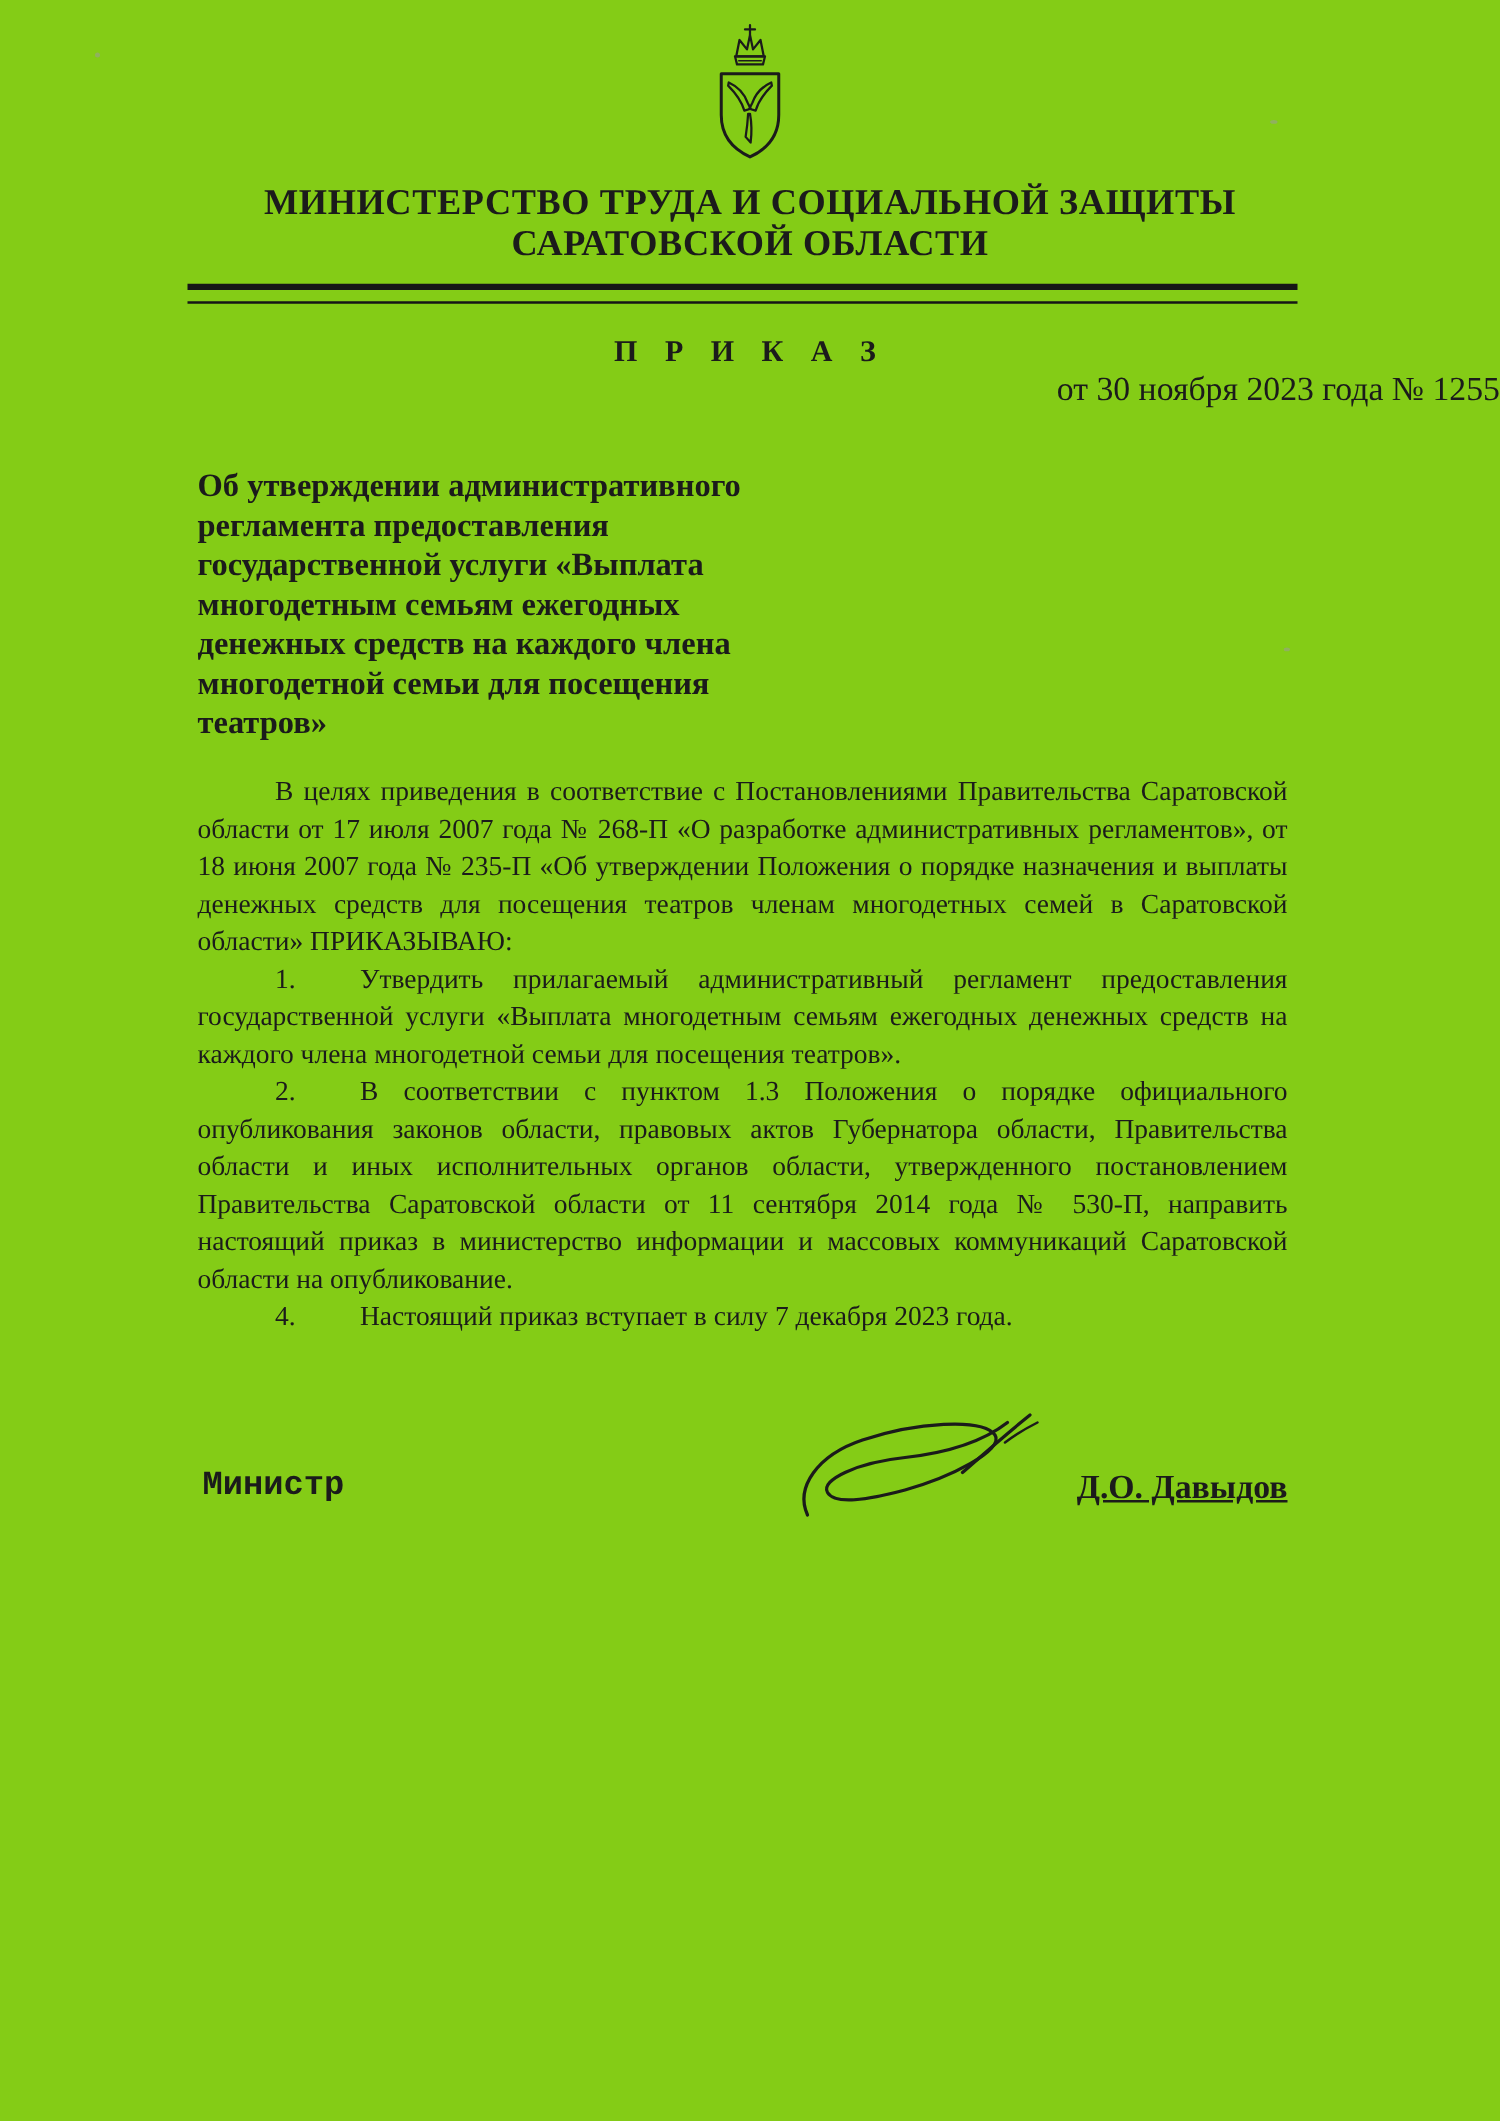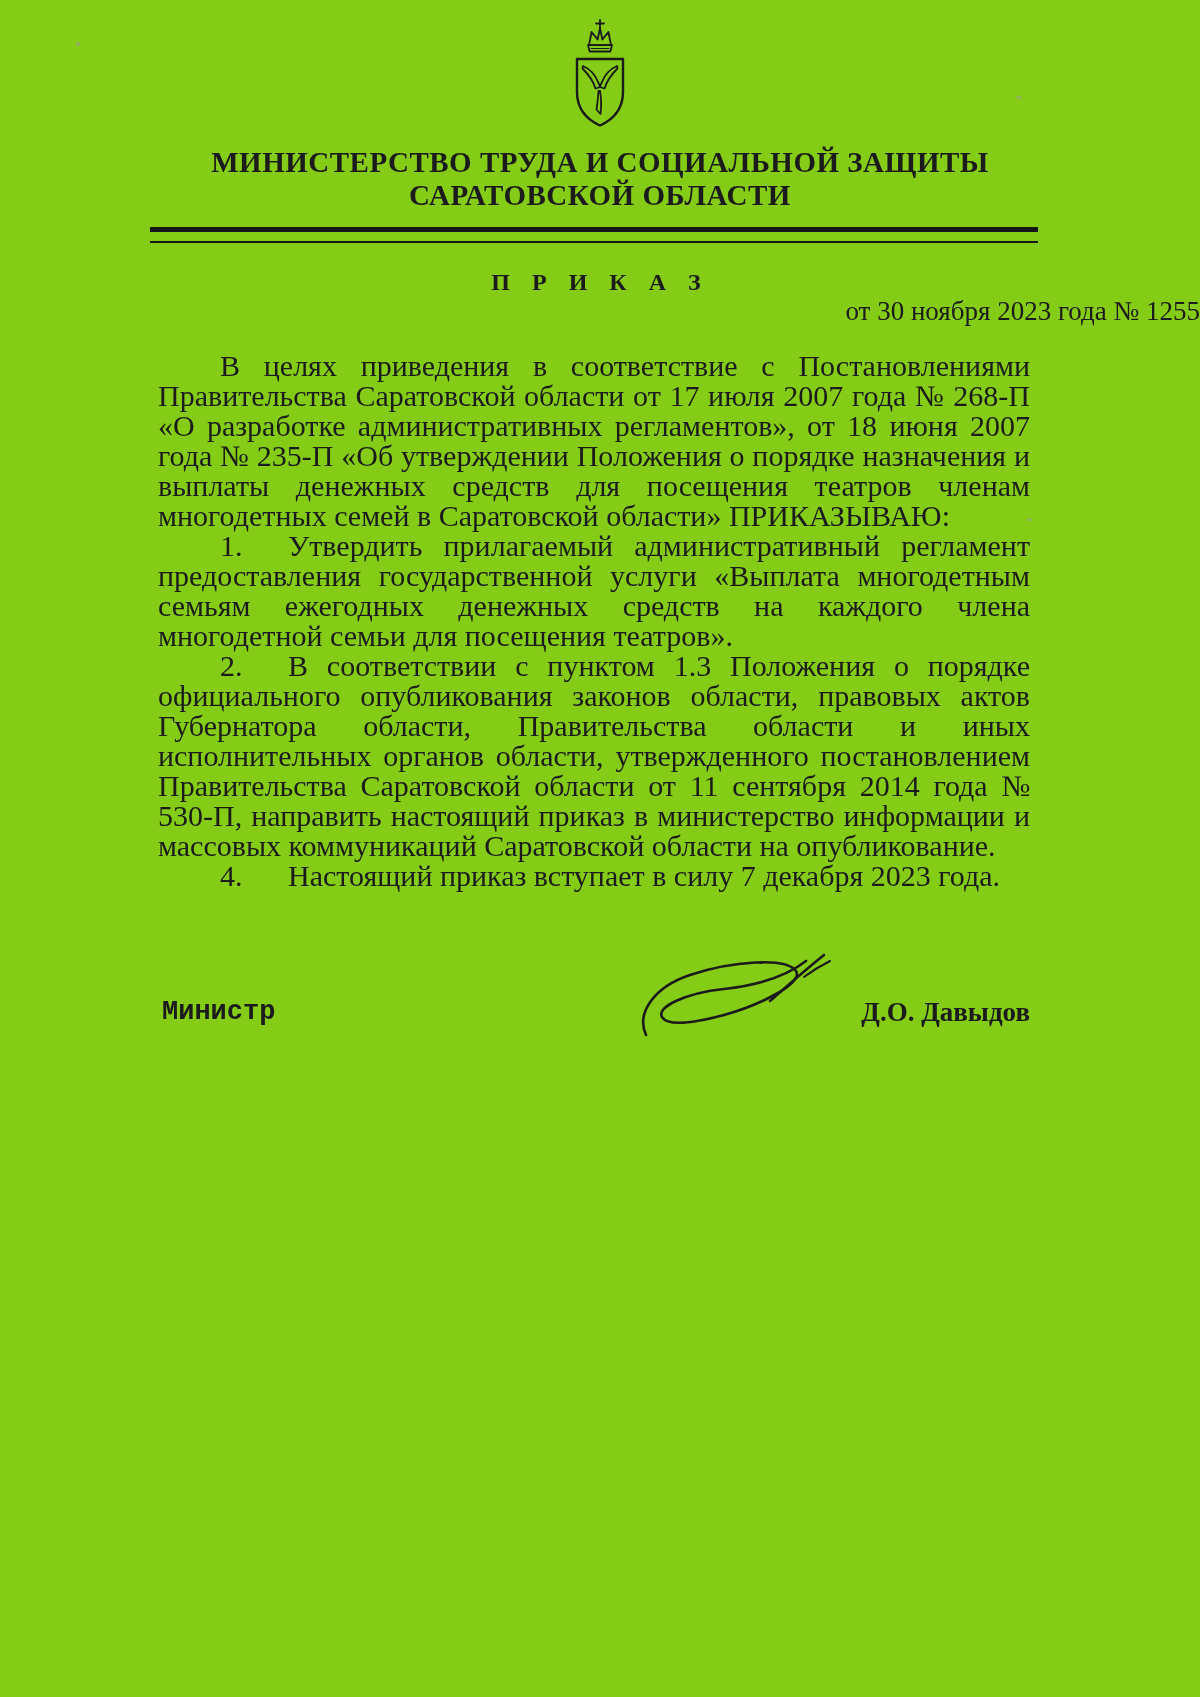--- a/index.html
+++ b/index.html
@@ -58,21 +58,21 @@
   }
   .subject {
     margin-top: 46px;
     width: 487px;
     font-weight: bold;
     font-size: 26px;
     line-height: 31.5px;
   }
   .body-text {
     margin-top: 24px;
-    font-size: 30px;
+    font-size: 22px;
     line-height: 30px;
   }
   .par {
     margin: 0;
     text-align: justify;
     text-indent: 62px;
   }
   .par .num {
     display: inline-block;
     width: 68px;
@@ -90,20 +90,21 @@
     font-weight: bold;
     font-size: 27px;
     font-family: Liberation Mono, monospace;
   }
   .sig-name {
     position: absolute;
     right: 0;
     top: 14px;
     font-weight: bold;
     font-size: 27px;
+    text-decoration: underline;
   }
   .sig-graphic {
     position: absolute;
     left: 470px;
     top: -52px;
   }
   .speck {
     position: absolute;
     background: #9a9a9a;
     opacity: 0.55;
@@ -150,20 +151,21 @@
   <div class="rules">
     <div class="rule-thick"></div>
     <div class="rule-thin"></div>
   </div>
 
   <div class="doc-title">П Р И К А З</div>
   <div class="doc-date">от 30 ноября 2023 года № 1255</div>
 
   <div class="content">
 
+    <div class="subject">Об утверждении административного регламента предоставления государственной услуги «Выплата многодетным семьям ежегодных денежных средств на каждого члена многодетной семьи для посещения театров»</div>
 
     <div class="body-text">
       <p class="par">В целях приведения в соответствие с Постановлениями Правительства Саратовской области от 17 июля 2007 года № 268-П «О разработке административных регламентов», от 18 июня 2007 года № 235-П «Об утверждении Положения о порядке назначения и выплаты денежных средств для посещения театров членам многодетных семей в Саратовской области» ПРИКАЗЫВАЮ:</p>
 
       <p class="par">
         <span class="num">1.</span><span>Утвердить прилагаемый административный регламент предоставления государственной услуги «Выплата многодетным семьям ежегодных денежных средств на каждого члена многодетной семьи для посещения театров».</span>
       </p>
 
       <p class="par">
         <span class="num">2.</span><span>В соответствии с пунктом 1.3 Положения о порядке официального опубликования законов области, правовых актов Губернатора области, Правительства области и иных исполнительных органов области, утвержденного постановлением Правительства Саратовской области от 11 сентября 2014 года № 530-П, направить настоящий приказ в министерство информации и массовых коммуникаций Саратовской области на опубликование.</span>

